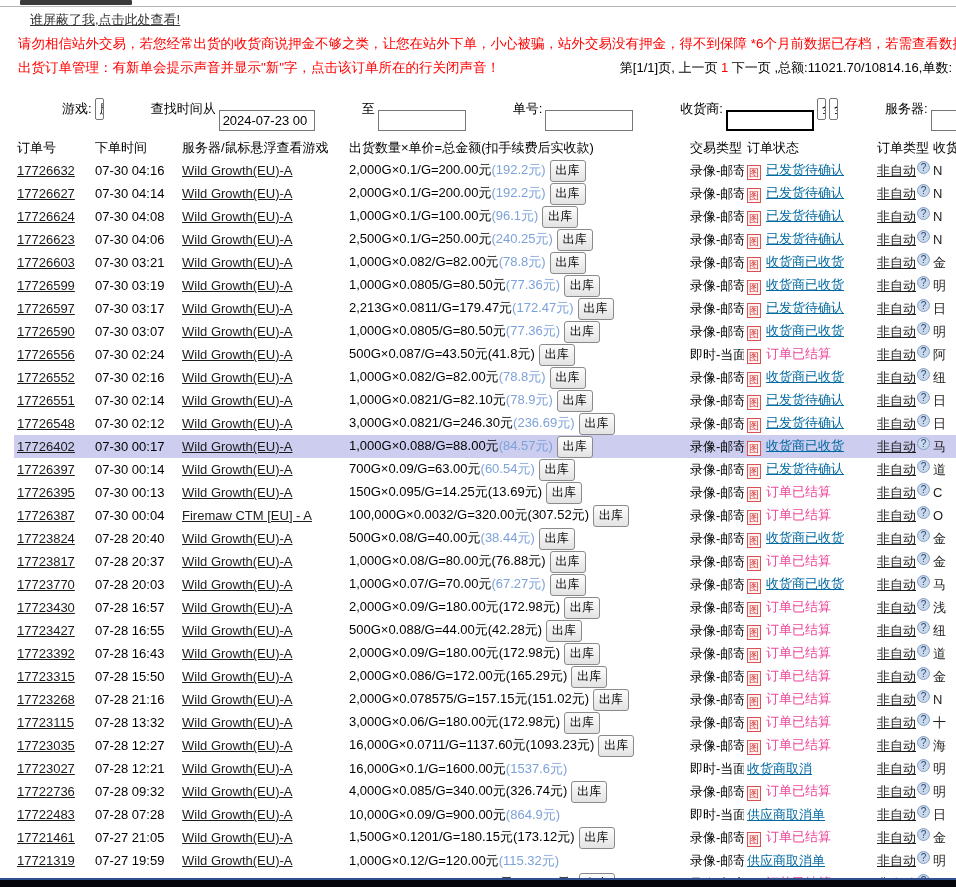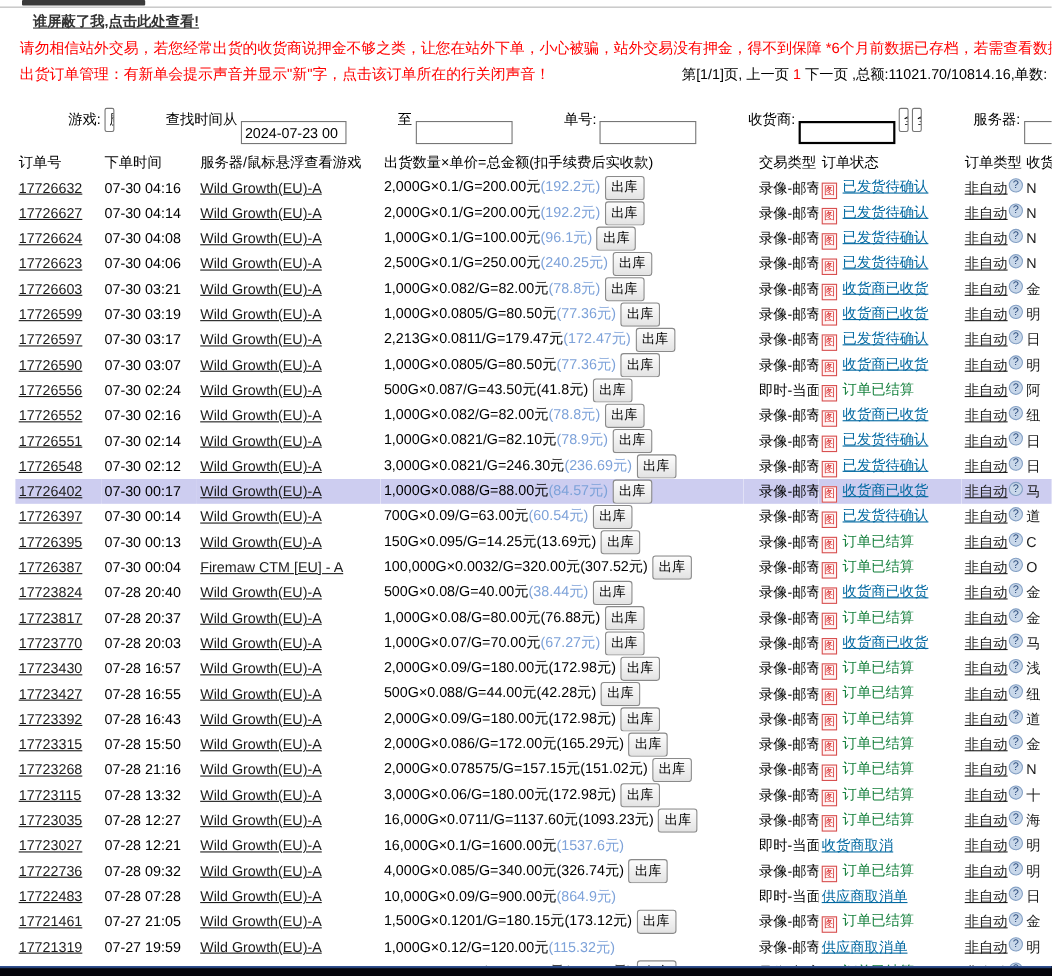--- a/index.html
+++ b/index.html
@@ -2,21 +2,21 @@
 <html><head>
 <meta charset="utf-8">
 <style>
   * { box-sizing: border-box; margin: 0; padding: 0; }
   html,body { width:956px; height:887px; overflow:hidden; background:#fff;
     font-family:"Liberation Sans","DejaVu Sans",sans-serif; font-size:13px; color:#000; }
   .top-clip { position:absolute; top:0; left:20px; width:112px; height:5px;
     background:#3a3a3a; border-radius:1px; overflow:hidden; }
   .top-rule { position:absolute; top:6px; left:0; width:956px; height:1px; background:#b5b5b5; }
   .blocked-line { padding:11px 0 2px 30px; }
-  .blocked-line a { color:#333; text-decoration:underline; cursor:pointer;font-weight:bold; }
+  .blocked-line a { color:#333; text-decoration:underline; cursor:pointer; }
   .warn { color:#f00; padding:4px 0 2px 18px; font-size:13.5px; white-space:nowrap; }
   .line3 { display:flex; justify-content:space-between; align-items:center;
     padding:4px 4px 3px 18px; white-space:nowrap; }
   .line3 .notice { color:#f00; font-size:13.5px; }
   .pagination { color:#000; font-size:13px; }
   .pagination .cur { color:#f00; }
   .filter-bar { display:flex; align-items:center; gap:3px; padding:6px 0 6px 18px; white-space:nowrap; }
   .filter-bar label { color:#000;margin-left:44px; }
   .tbox { height:21px; border:1px solid #767676; background:#fff; padding:0 3px;
     font-family:inherit; font-size:13px;margin-top:24px; }
@@ -30,21 +30,21 @@
     padding:0 3px; height:23px; font-size:13px; }
   thead th { height:22px; }
   tr.hl { background:#cdcdf0; }
   a.link { color:#1c1c1c; text-decoration:underline; cursor:pointer; }
   .money-cell .net-blue { color:#7da2d9; }
   .money-cell .net-black { color:#000; }
   .ship-btn { font-family:inherit; font-size:12px; color:#000; margin-left:4px;
     padding:1px 5px 2px; border:1px solid #8a8a8a; border-radius:3px;
     background:linear-gradient(#fdfdfd,#e3e3e3); cursor:pointer; }
   .status-cell a { text-decoration:underline; color:#0369a1; cursor:pointer; }
-  .status-cell a.status-red { color:#15803d; text-decoration:none;margin-top:28px; }
+  .status-cell a.status-red { color:#ec4899; text-decoration:none;margin-top:28px; }
   .img-icon { display:inline-block; width:14px; height:15px; border:1px solid #d85050;
     color:#d83030; background:#fff4f4; font-size:10px; line-height:14px; text-align:center;
     margin-right:5px; vertical-align:-2px; cursor:pointer; }
   .trade-cell { padding-left:14px; }
   .type-cell a { color:#1c1c1c; text-decoration:underline; cursor:pointer; }
   .help-icon { display:inline-block; width:13px; height:13px; border-radius:50%;
     background:#c9d8ea; border:1px solid #84a0c4; color:#2a4a7a; font-size:10px;
     line-height:12px; text-align:center; margin-left:1px; vertical-align:4px; cursor:pointer; }
   .partner-cell { color:#1c1c1c; }
   .bottom-bar { position:fixed; left:0; bottom:0; width:956px; height:9px;

